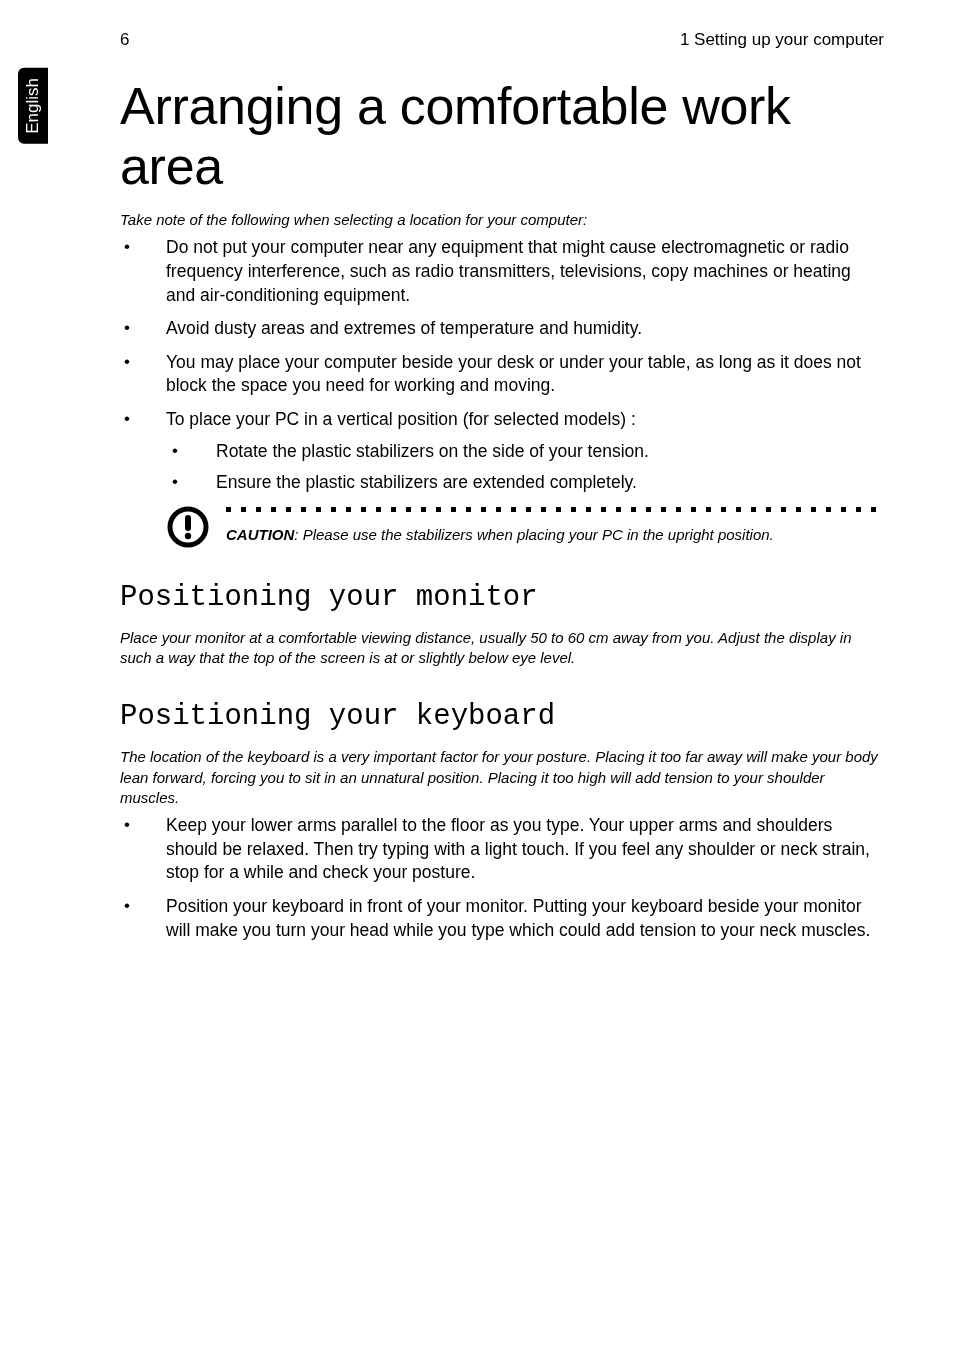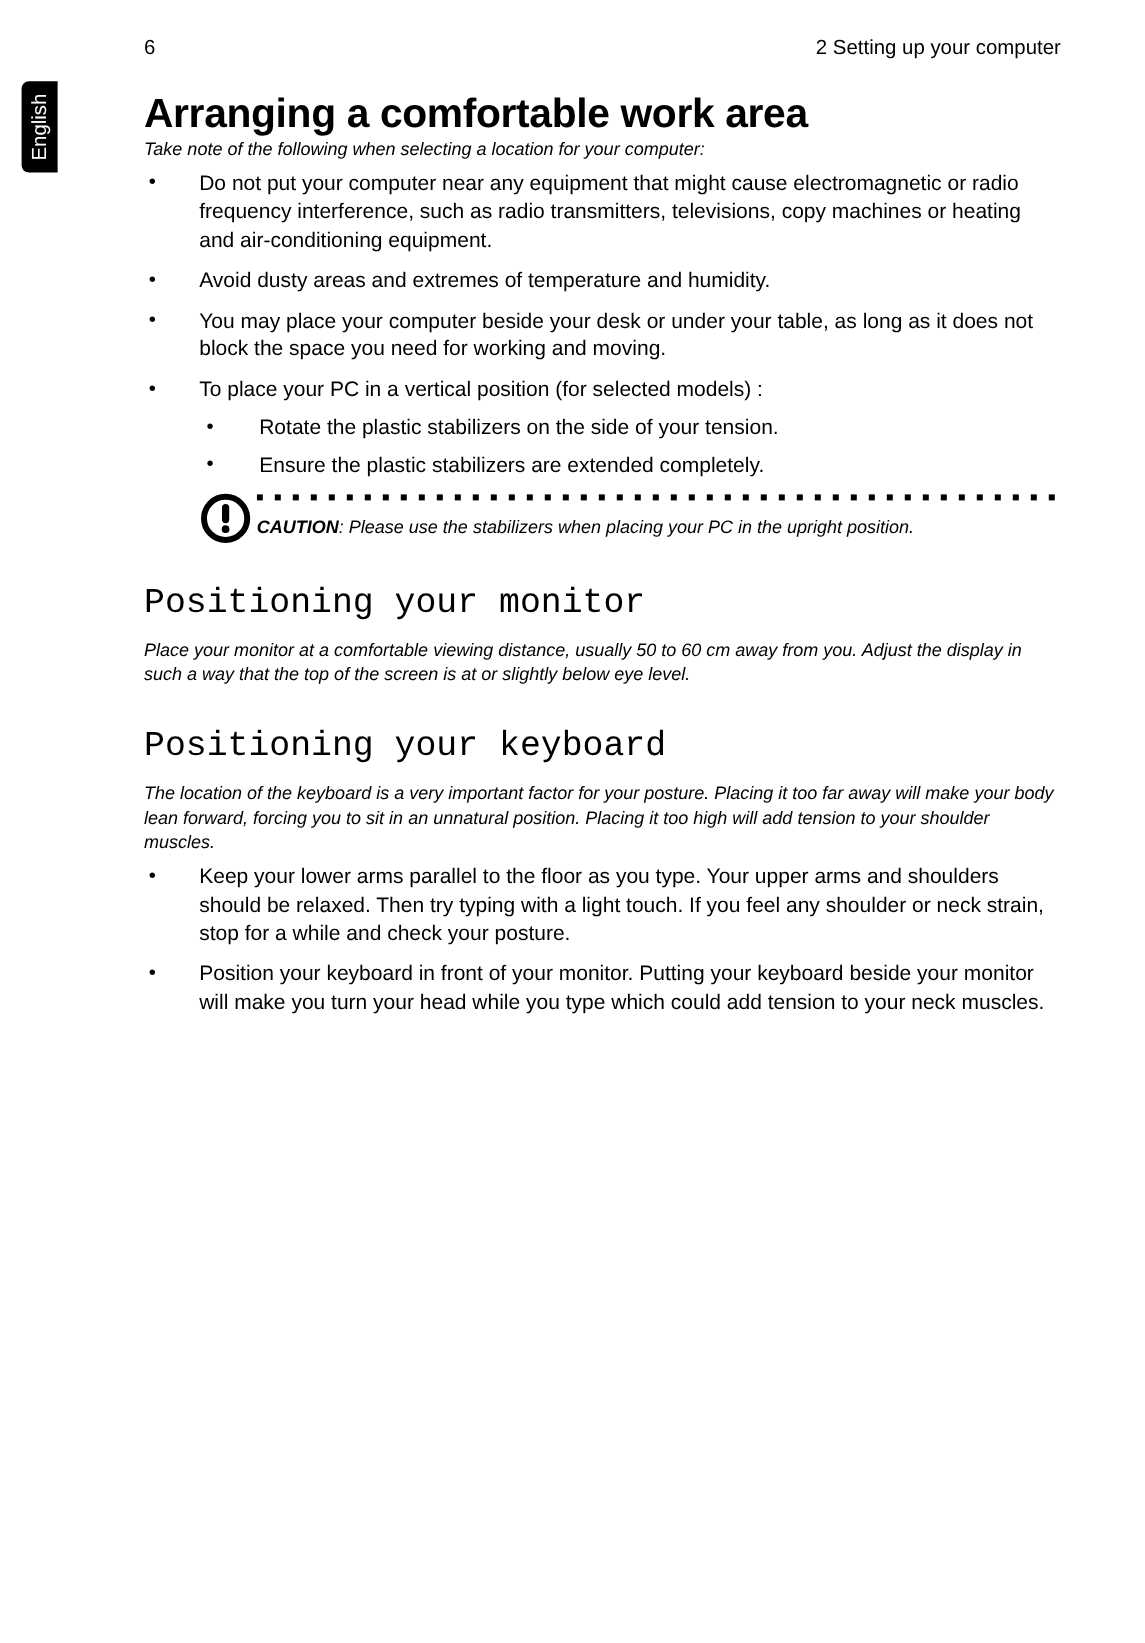--- a/index.html
+++ b/index.html
@@ -30,23 +30,24 @@
     color: #fff;
     writing-mode: vertical-rl;
     transform: rotate(180deg);
     padding: 10px 5px 10px 5px;
     font-size: 17px;
     border-radius: 0 6px 6px 0;
     width: 30px;
     text-align: center;
   }
   h1 {
-    font-size: 34px;
-    font-weight: 700;
+    font-size: 52px;
+    font-weight: 400;
     letter-spacing: -0.3px;
+    margin-bottom: 14px;
   }
   h2 {
     font-size: 29px;
     font-weight: 400;
     margin-top: 32px;
     margin-bottom: 14px;
     font-family: Liberation Mono, monospace;
   }
   p {
     font-size: 15px;
@@ -85,21 +86,21 @@
   ul.level2 > li::before {
     content: "•";
     position: absolute;
     left: 6px;
     top: 0;
     font-size: 17px;
   }
   .caution-block {
     display: flex;
     align-items: flex-start;
-    gap: 4px;
+    gap: 16px;
     margin-left: 46px;
     margin-top: 2px;
     margin-bottom: 8px;
   }
   .caution-icon {
     flex: 0 0 44px;
     height: 44px;
   }
   .caution-text {
     flex: 1;
@@ -124,21 +125,21 @@
 </style>
 </head>
 <body>
 
 <div class="side-tab">English</div>
 
 <div class="page">
 
   <div class="header-line">
     <span>6</span>
-    <span>2 Setting up your computer</span>
+    <span>1 Setting up your computer</span>
   </div>
 
   <h1>Arranging a comfortable work area</h1>
 
   <p>Take note of the following when selecting a location for your computer:</p>
 
   <ul class="level1">
     <li>Do not put your computer near any equipment that might cause electromagnetic or radio frequency interference, such as radio transmitters, televisions, copy machines or heating and air-conditioning equipment.</li>
     <li>Avoid dusty areas and extremes of temperature and humidity.</li>
     <li>You may place your computer beside your desk or under your table, as long as it does not block the space you need for working and moving.</li>

